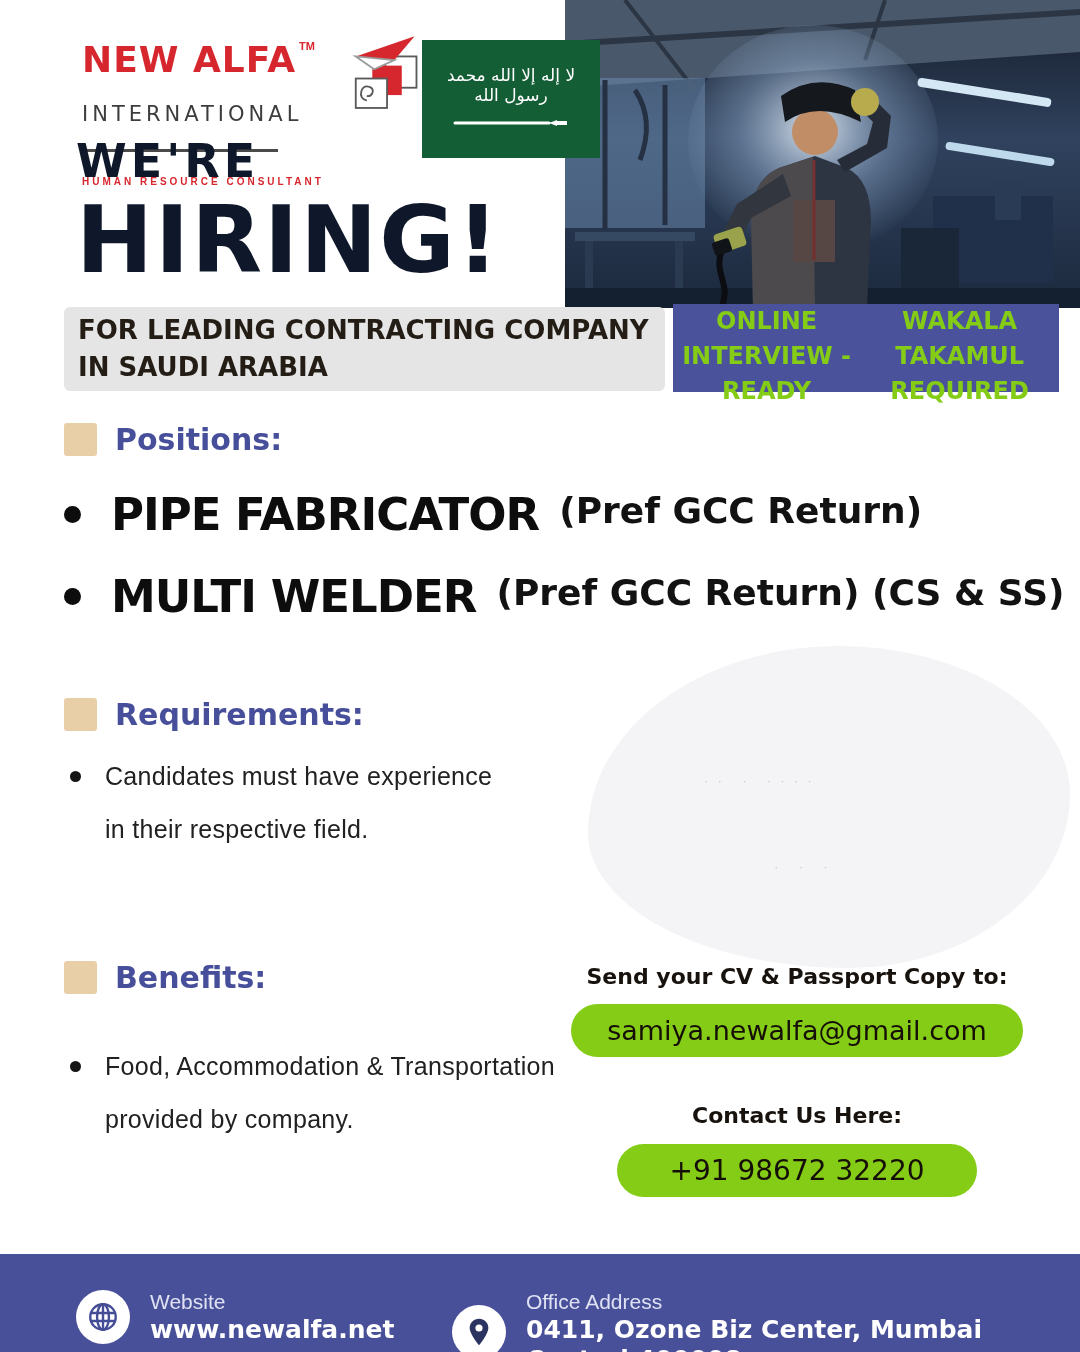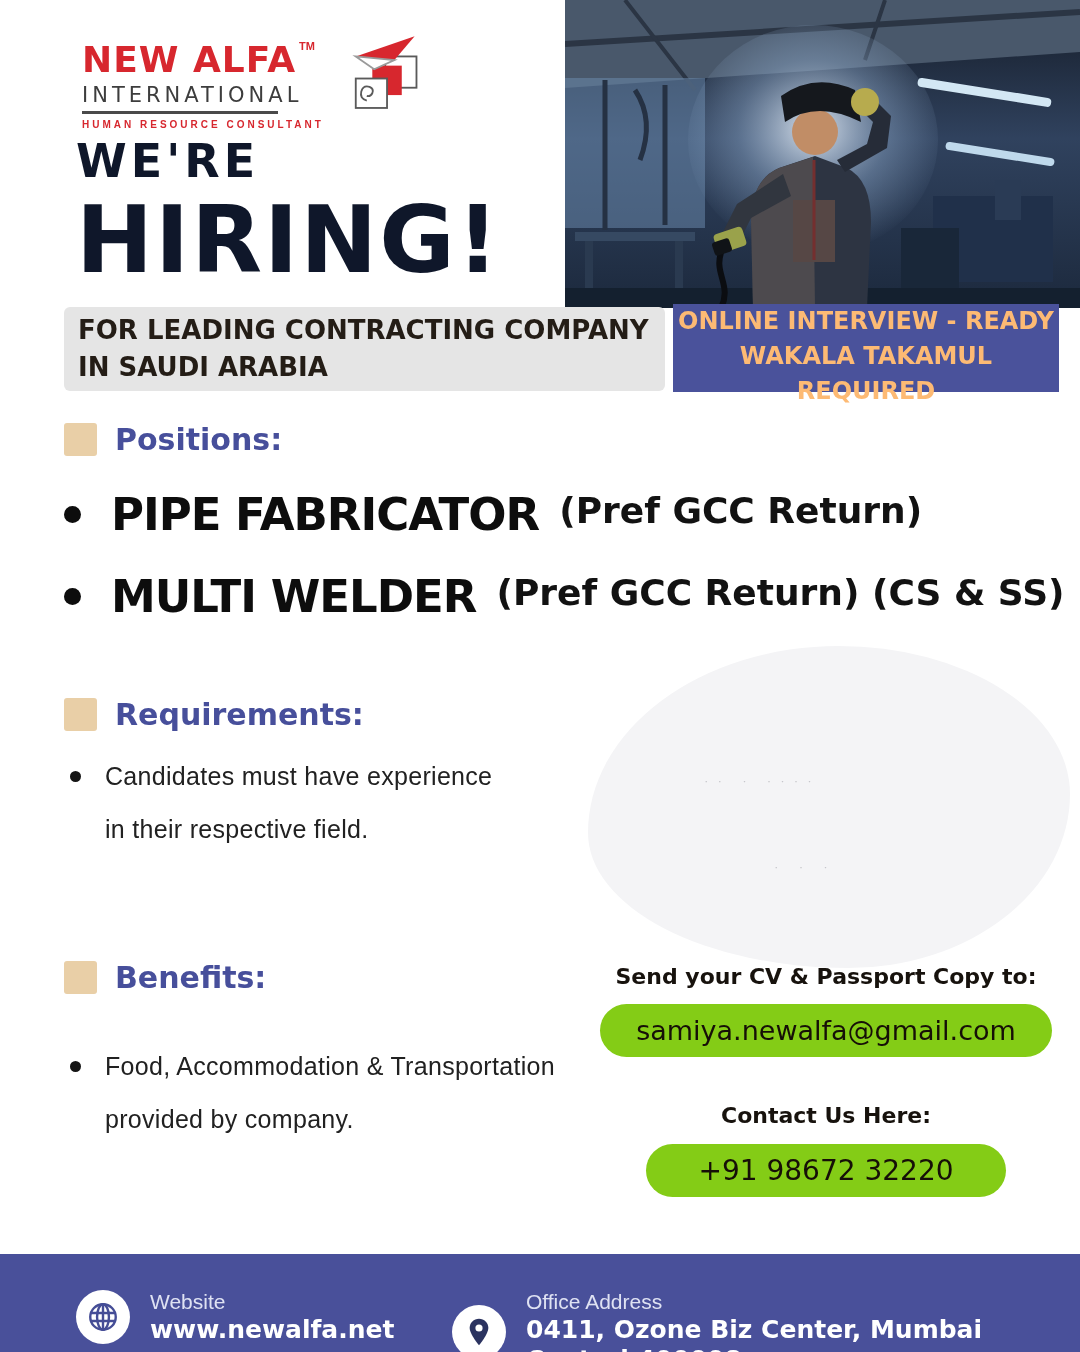--- a/index.html
+++ b/index.html
@@ -2,21 +2,21 @@
 <html><head>
 <meta charset="utf-8">
 <style>
   html,body{margin:0;padding:0;background:#ffffff;}
   .poster{
     position:relative;width:1080px;height:1352px;background:#ffffff;overflow:hidden;
     font-family:"Liberation Sans",sans-serif;
   }
   
   .logo{position:absolute;left:82px;top:40px;display:flex;align-items:flex-start;}
-  .logo-text{display:flex;flex-direction:column;}
+  .logo-text{display:flex;flex-direction:column;gap:19px;}
   .logo-name{font-family:"DejaVu Sans",sans-serif;font-weight:800;font-size:36px;
     color:#d7272e;letter-spacing:1px;line-height:40px;}
   .logo-tm{font-size:11px;color:#d7272e;vertical-align:top;font-weight:700;margin-left:3px;}
   .logo-sub{font-family:"DejaVu Sans",sans-serif;font-size:21px;color:#3d3d3d;
     letter-spacing:4px;margin-top:3px;line-height:24px;}
   .logo-rule{height:3px;background:#4a4a4a;margin-top:4px;width:196px;}
   .logo-tag{font-size:10px;color:#d7272e;letter-spacing:3px;font-weight:700;margin-top:5px;}
   .logo-icon{margin-left:6px;margin-top:-8px;}
   
   .flag{position:absolute;left:422px;top:40px;width:178px;height:118px;background:#145e36;
@@ -31,21 +31,21 @@
   .hero-line1{font-family:"DejaVu Sans",sans-serif;font-weight:700;font-size:46px;
     letter-spacing:4px;line-height:52px;}
   .hero-line2{font-family:"DejaVu Sans",sans-serif;font-weight:800;font-size:92px;
     letter-spacing:2px;line-height:96px;margin-top:6px;}
   
   .banner-company{position:absolute;left:64px;top:307px;width:601px;height:84px;
     background:#e5e5e5;border-radius:6px;display:flex;flex-direction:column;justify-content:center;
     padding-left:14px;box-sizing:border-box;font-family:"DejaVu Sans",sans-serif;
     font-weight:700;font-size:26px;line-height:37px;color:#241d16;z-index:4;}
   .banner-interview{position:absolute;left:673px;top:304px;width:386px;height:88px;
-    background:#4a529b;color:#fdba74;display:flex;flex-direction:column;justify-content:flex-start;
+    background:#4a529b;color:#84cc16;display:flex;flex-direction:row;justify-content:flex-start;
     text-align:center;font-family:"DejaVu Sans",sans-serif;font-weight:700;font-size:24px;
     line-height:35px;z-index:4;}
   
   .sec-heading{position:absolute;display:flex;align-items:center;}
   .sec-sq{width:33px;height:33px;background:#e9cfa7;border-radius:3px;margin-right:18px;}
   .sec-label{font-family:"DejaVu Sans",sans-serif;font-weight:700;font-size:30px;color:#474f9b;}
   .h-positions{left:64px;top:422px;}
   .h-requirements{left:64px;top:697px;}
   .h-benefits{left:64px;top:960px;}
   
@@ -66,21 +66,21 @@
   .p-req{left:70px;top:750px;width:448px;}
   .p-ben{left:70px;top:1040px;width:486px;}
   
   .blob{position:absolute;left:588px;top:646px;width:482px;height:322px;background:#f4f4f6;
     border-radius:52% 48% 46% 54% / 58% 46% 54% 42%;z-index:1;}
   .blob-mark{position:absolute;color:#c7c7cc;font-size:13px;letter-spacing:7px;
     font-family:"DejaVu Sans",sans-serif;}
   .bm1{left:115px;top:132px;}
   .bm2{left:185px;top:218px;}
   
-  .contact{position:absolute;left:600px;top:964px;width:452px;text-align:center;z-index:2;}
+  .contact{position:absolute;left:571px;top:964px;width:452px;text-align:center;z-index:2;}
   .c-label{font-family:"DejaVu Sans",sans-serif;font-weight:700;font-size:22px;color:#17120d;}
   .c-label2{margin-top:46px;}
   .pill{background:#84cc16;border-radius:30px;font-family:"DejaVu Sans",sans-serif;
     font-weight:400;color:#160f07;}
   .pill-email{display:block;margin:15px auto 0;padding:11px 6px;font-size:27px;}
   .pill-phone{display:inline-block;margin-top:16px;padding:10px 52px;font-size:28px;}
   
   .footer{position:absolute;left:0;top:1254px;width:1080px;height:98px;background:#49509a;}
   .fgroup{position:absolute;top:21px;display:flex;align-items:center;margin-top:14px;}
   .fg1{left:76px;}
@@ -110,20 +110,30 @@
         <rect x="60" y="26" width="34" height="34" fill="#ffffff" stroke="#5a5a5a" stroke-width="2"></rect>
         <rect x="46" y="36" width="32" height="32" fill="#d7272e"></rect>
         <rect x="28" y="50" width="34" height="32" fill="#ffffff" stroke="#5a5a5a" stroke-width="2"></rect>
         <path d="M40 74 q-8 -2 -6 -10 q2 -7 9 -5 q5 2 3 7 q-2 4 -6 3" fill="none" stroke="#5a5a5a" stroke-width="2"></path>
         <polygon points="28,26 92,4 70,30" fill="#d7272e"></polygon>
         <polygon points="28,26 70,30 48,40" fill="#ffffff" stroke="#9a9a9a" stroke-width="2"></polygon>
       </svg>
     </div>
   </div>
 
+  <div class="flag">
+    <div class="flag-shahada">لا إله إلا الله محمد رسول الله</div>
+    <div class="flag-sword">
+      <svg width="120" height="12" viewBox="0 0 120 12">
+        <path d="M4 6 H98" stroke="#ffffff" stroke-width="3" stroke-linecap="round"></path>
+        <path d="M98 6 l8 -3 v6 z" fill="#ffffff"></path>
+        <rect x="106" y="4" width="10" height="4" fill="#ffffff"></rect>
+      </svg>
+    </div>
+  </div>
 
   <div class="photo">
     <svg width="515" height="308" viewBox="0 0 515 308">
       <defs>
         <linearGradient id="bg" x1="0" y1="0" x2="0" y2="1">
           <stop offset="0" stop-color="#141b27"></stop>
           <stop offset="0.45" stop-color="#30425e"></stop>
           <stop offset="1" stop-color="#1c293d"></stop>
         </linearGradient>
         <radialGradient id="glow" cx="0.5" cy="0.45" r="0.55">

